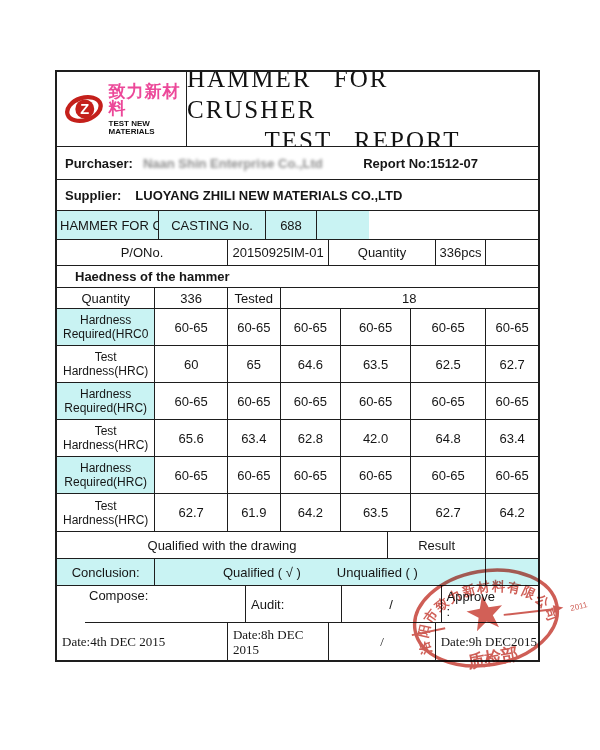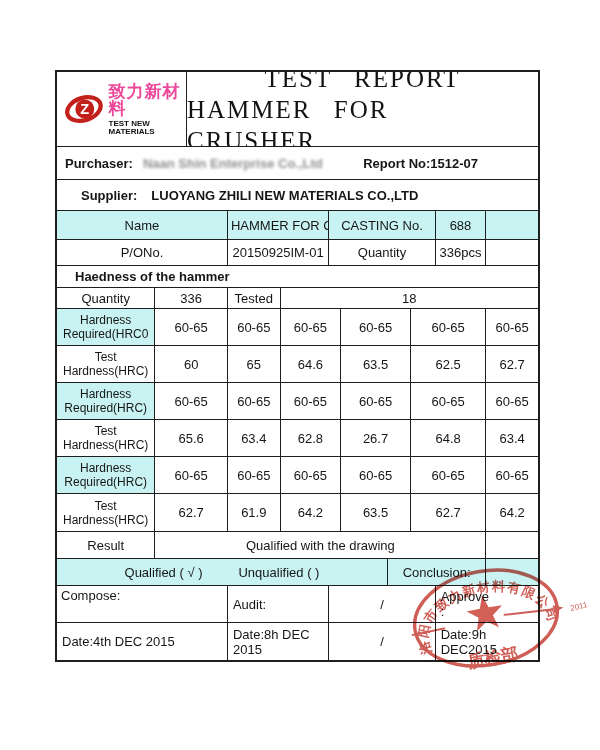--- a/index.html
+++ b/index.html
@@ -28,21 +28,21 @@
   .logo-cell{width:131px;flex-direction:row;justify-content:flex-start;padding-left:8px;gap:4px;}
   .title-cell{width:354px;flex-direction:column;
     font-family:"Liberation Serif","DejaVu Serif",serif;
     font-size:25px;letter-spacing:2px;word-spacing:14px;line-height:31px;color:#121212;}
   .logo-text{display:flex;flex-direction:column;line-height:1;}
   .logo-cn{font-size:17px;font-weight:bold;letter-spacing:1px;color:#ec4899;}
   .logo-en{font-size:8px;font-weight:bold;margin-top:3px;letter-spacing:0px;color:#111;}
 
   
   .pline{height:33px;align-items:center;padding-left:8px;font-size:13px;}
-  .sline{height:31px;align-items:center;padding-left:24px;font-size:13px;}
+  .sline{height:31px;align-items:center;padding-left:8px;font-size:13px;}
   .blurred{filter:blur(1.4px);color:#8f8f8f;margin-left:10px;font-weight:bold;}
   .repno{margin-left:auto;margin-right:60px;}
   .supval{margin-left:14px;}
 
   
   .r-name{height:29px;}
   .r-pono{height:26px;}
   .w172{width:172px;} .w102{width:102px;} .w107{width:107px;} .w51{width:51px;} .w52{width:52px;} .w103{width:103px;}
   .lefttrunc{justify-content:flex-start;padding-left:3px;white-space:nowrap;}
 
@@ -54,22 +54,22 @@
   .w61{width:61px;} .w70{width:70px;} .w76{width:76px;}
   .r-hard{height:37px;}
   .r-hard6{height:38px;}
   .hlabel{font-size:12px;line-height:14px;text-align:center;padding:16px 2px;}
 
   .r-result{height:27px;}
   .w333{width:333px;}
   .r-concl{height:27px;}
   .concl-val{gap:36px;}
 
-  .r-compose{height:37px;}
-  .r-date{height:37px;}
+  .r-compose{height:37px;margin-left:28px;}
+  .r-date{height:37px;font-family:Liberation Serif, serif;}
   .topleft{align-items:flex-start;justify-content:flex-start;padding:2px 4px;}
   .midleft{justify-content:flex-start;padding-left:5px;text-align:left;}
   .preline{white-space:pre-line;line-height:15px;}
 
   
   .stamp{position:absolute;left:398px;top:552px;mix-blend-mode:multiply;opacity:0.88;}
 </style>
 </head>
 <body>
 
@@ -81,38 +81,37 @@
         <ellipse cx="22" cy="20" rx="20" ry="13" fill="none" stroke="#c4201b" stroke-width="5" transform="rotate(-18 22 20)"></ellipse>
         <circle cx="23" cy="20" r="11" fill="#c4201b"></circle>
         <text x="23" y="26" font-size="17" font-weight="bold" fill="#ffffff" text-anchor="middle" font-family="Liberation Sans, sans-serif">Z</text>
       </svg>
       <div class="logo-text">
         <span class="logo-cn">致力新材料</span>
         <span class="logo-en">TEST NEW MATERIALS</span>
       </div>
     </div>
     <div class="cell title-cell last">
+      <div>HAMMER FOR CRUSHER</div>
       <div>TEST REPORT</div>
-      <div>HAMMER FOR CRUSHER</div>
     </div>
   </div>
 
   <div class="row pline serif">
     <span>Purchaser:</span>
     <span class="blurred">Naan Shin  Enterprise Co.,Ltd</span>
     <span class="repno">Report No:1512-07</span>
   </div>
 
   <div class="row sline serif">
     <span>Supplier:</span>
     <span class="supval">LUOYANG ZHILI NEW MATERIALS CO.,LTD</span>
   </div>
 
   <div class="row r-name">
-    <div class="cell w172 cyan">Name</div>
     <div class="cell w102 cyan lefttrunc">HAMMER FOR CU</div>
     <div class="cell w107 cyan">CASTING No.</div>
     <div class="cell w51 cyan">688</div>
     <div class="cell w52 cyan last"></div>
   </div>
 
   <div class="row r-pono">
     <div class="cell w172">P/ONo.</div>
     <div class="cell w102">20150925IM-01</div>
     <div class="cell w107">Quantity</div>
@@ -159,21 +158,21 @@
     <div class="cell w70">60-65</div>
     <div class="cell w76">60-65</div>
     <div class="cell w52 last">60-65</div>
   </div>
 
   <div class="row r-hard">
     <div class="cell w99 hlabel">Test Hardness(HRC)</div>
     <div class="cell w73">65.6</div>
     <div class="cell w53">63.4</div>
     <div class="cell w61">62.8</div>
-    <div class="cell w70">26.7</div>
+    <div class="cell w70">42.0</div>
     <div class="cell w76">64.8</div>
     <div class="cell w52 last">63.4</div>
   </div>
 
   <div class="row r-hard">
     <div class="cell w99 cyan hlabel">Hardness Required(HRC)</div>
     <div class="cell w73">60-65</div>
     <div class="cell w53">60-65</div>
     <div class="cell w61">60-65</div>
     <div class="cell w70">60-65</div>
@@ -185,31 +184,31 @@
     <div class="cell w99 hlabel">Test Hardness(HRC)</div>
     <div class="cell w73">62.7</div>
     <div class="cell w53">61.9</div>
     <div class="cell w61">64.2</div>
     <div class="cell w70">63.5</div>
     <div class="cell w76">62.7</div>
     <div class="cell w52 last">64.2</div>
   </div>
 
   <div class="row r-result">
+    <div class="cell w333">Qualified with the drawing</div>
     <div class="cell w99">Result</div>
-    <div class="cell w333">Qualified with the drawing</div>
     <div class="cell w52 last"></div>
   </div>
 
   <div class="row r-concl">
+    <div class="cell w99 cyan">Conclusion:</div>
     <div class="cell w333 cyan concl-val">
       <span>Qualified ( √ )</span>
       <span>Unqualified (  )</span>
     </div>
-    <div class="cell w99 cyan">Conclusion:</div>
     <div class="cell w52 cyan last"></div>
   </div>
 
   <div class="row r-compose">
     <div class="cell w172 topleft">Compose:</div>
     <div class="cell w102 midleft">Audit:</div>
     <div class="cell w107">/</div>
     <div class="cell w103 midleft preline last">Approve
 :</div>
   </div>

